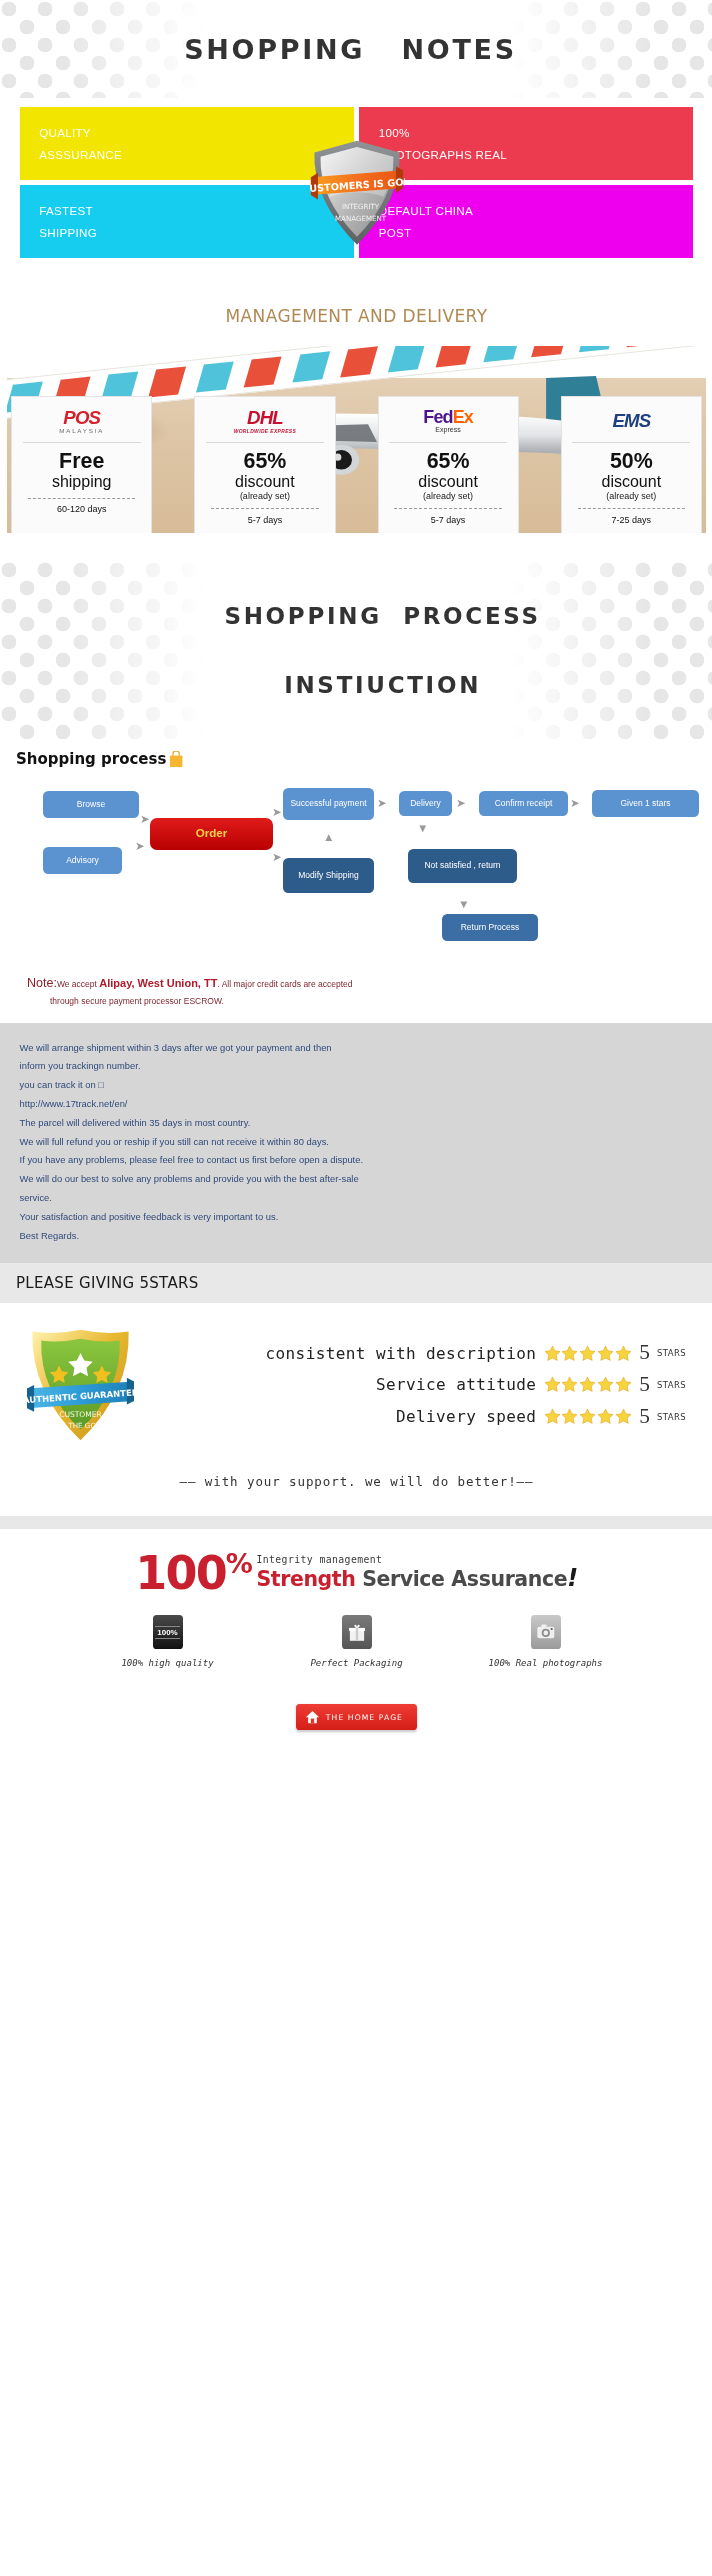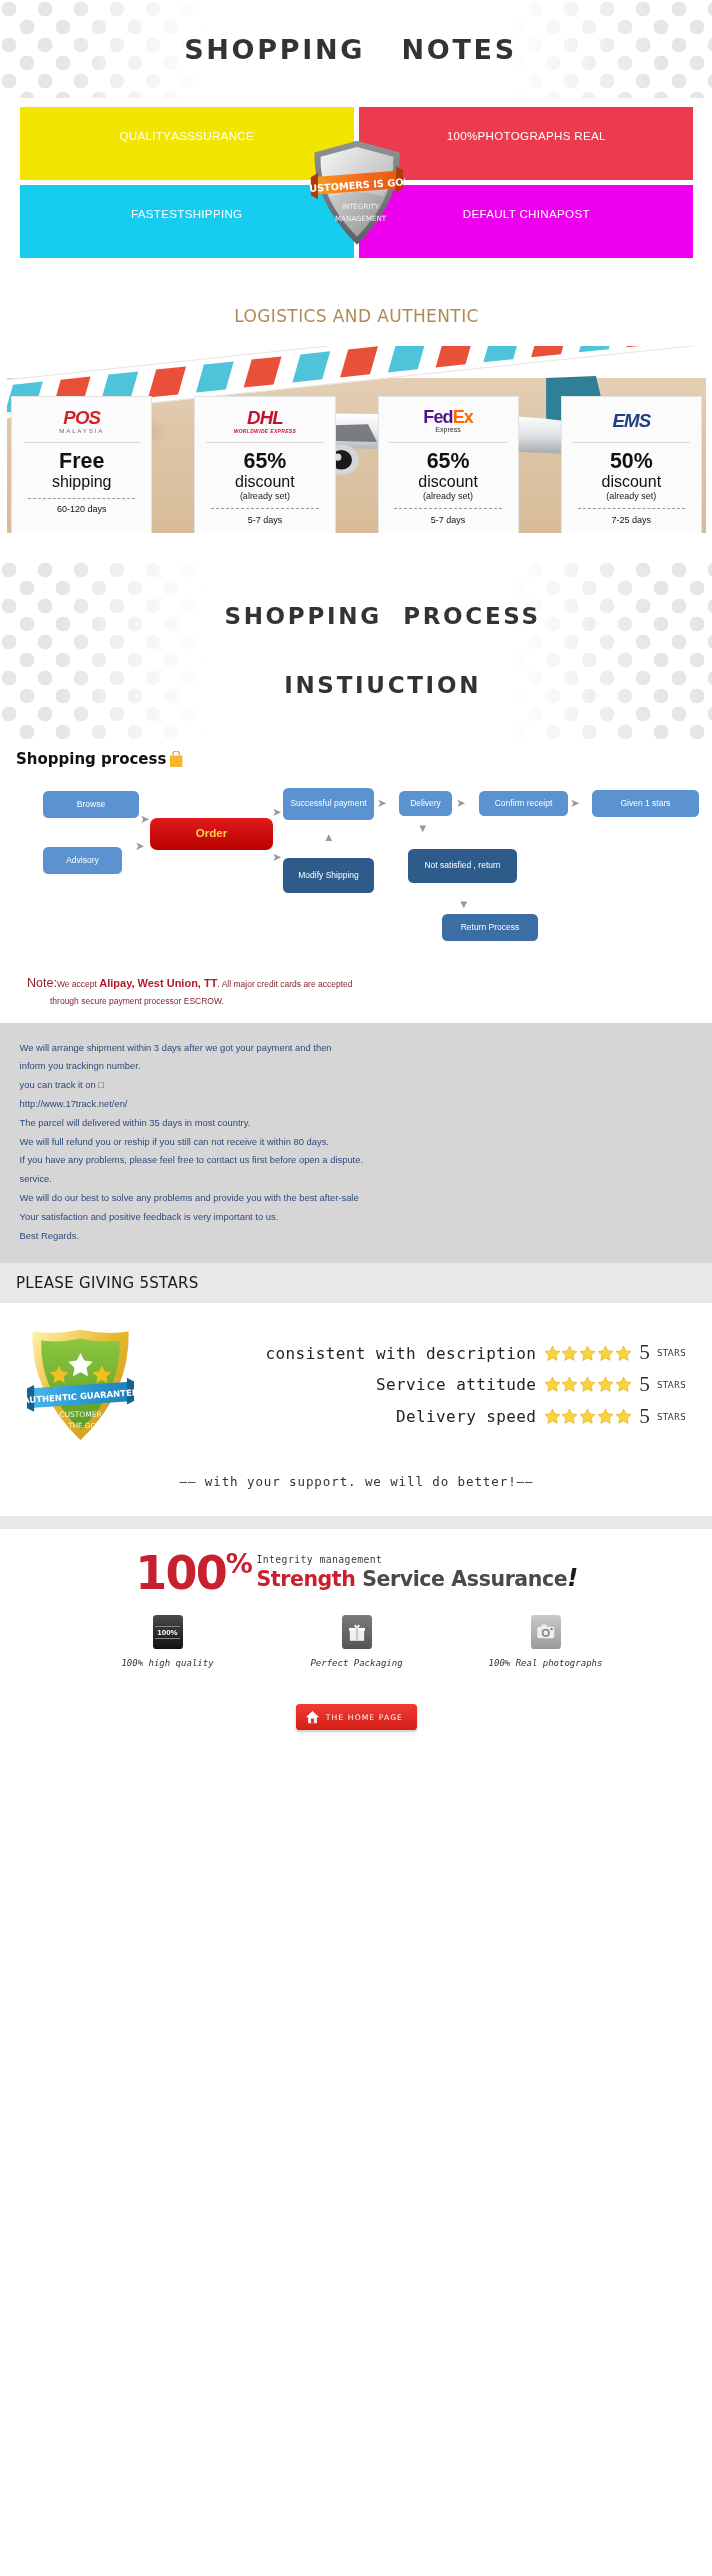--- a/index.html
+++ b/index.html
@@ -47,21 +47,21 @@
   .banner-title.two-line { line-height: 1.5; font-size: 23px; }
 
   
   .quad-wrap { position: relative; padding: 9px 19.6px 25px 19.6px; }
   .quad-grid {
     display: grid;
     grid-template-columns: 1fr 1fr;
     grid-template-rows: 73px 73px;
     gap: 5.3px 5.3px;
   }
-  .quad { padding: 18px 19.6px; display: flex; flex-direction: row; justify-content: center; }
+  .quad { padding: 18px 19.6px; display: flex; flex-direction: column; justify-content: center; }
   .quad span { color: #fff; font-size: 11.6px; line-height: 1.85; letter-spacing: 0.3px; }
   .q-yellow  { background: #f2e500; }
   .q-red     { background: #ec3b4e; }
   .q-cyan    { background: #16ccef; }
   .q-magenta { background: #ee00ee; }
 
   .shield-badge {
     position: absolute;
     left: 50%; top: 50%;
     transform: translate(-50%, -48%);
@@ -320,21 +320,21 @@
       <path d="M54 10 L95 21 Q96 44 84 66 Q54 56 24 66 Q12 44 13 21 Z" fill="#ffffff" opacity="0.28"></path>
       <path d="M2 44 L106 36 L106 56 L2 64 Z" fill="url(#ribGrad)"></path>
       <path d="M2 44 L10 39 L10 69 L2 64 Z" fill="#b03a0c"></path>
       <path d="M106 36 L98 32 L98 62 L106 56 Z" fill="#b03a0c"></path>
       <text x="54" y="57" font-family="DejaVu Sans, sans-serif" font-size="11" font-weight="bold" fill="#ffffff" text-anchor="middle" transform="rotate(-4 54 57)">CUSTOMERS IS GOD</text>
       <text x="58" y="80" font-family="DejaVu Sans, sans-serif" font-size="8" fill="#f2f2f2" text-anchor="middle">INTEGRITY</text>
       <text x="58" y="93" font-family="DejaVu Sans, sans-serif" font-size="8" fill="#f2f2f2" text-anchor="middle">MANAGEMENT</text>
     </svg>
   </div>
 
-  <div class="section-title-brown">LOGISTICS AND AUTHENTIC</div>
+  <div class="section-title-brown">MANAGEMENT AND DELIVERY</div>
 
   <div class="logistics">
     <div class="kraft"></div>
     <div class="env-strip">
       <i style="left:18px;  background:#4fc3d9"></i>
       <i style="left:66px;  background:#e8503a"></i>
       <i style="left:114px; background:#4fc3d9"></i>
       <i style="left:162px; background:#e8503a"></i>
       <i style="left:210px; background:#4fc3d9"></i>
       <i style="left:258px; background:#e8503a"></i>
@@ -503,22 +503,22 @@
   </div>
 
   <div class="policy">
     <div>We will arrange shipment within 3 days after we got your payment and then</div>
     <div>inform you trackingn number.</div>
     <div>you can track it on □</div>
     <div>http://www.17track.net/en/</div>
     <div>The parcel will delivered within 35 days in most country.</div>
     <div>We will full refund you or reship if you still can not receive it within 80 days.</div>
     <div>If you have any problems, please feel free to contact us first before open a dispute.</div>
+    <div>We will do our best to solve any problems and provide you with the best after-sale</div>
     <div>service.</div>
-    <div>We will do our best to solve any problems and provide you with the best after-sale</div>
     <div>Your satisfaction and positive feedback is very important to us.</div>
     <div>Best Regards.</div>
   </div>
 
   <div class="grey-bar">PLEASE GIVING 5STARS</div>
 
   <div class="rating-wrap">
     <svg class="auth-shield" viewBox="0 0 120 132">
       <defs>
         <linearGradient id="goldG" x1="0" y1="0" x2="1" y2="1">

